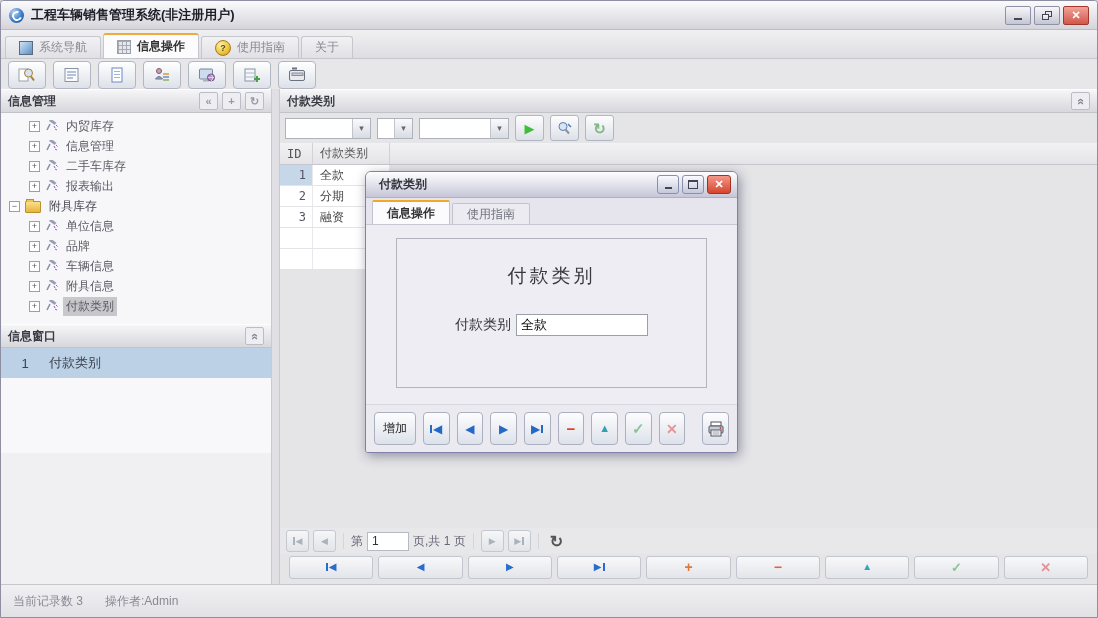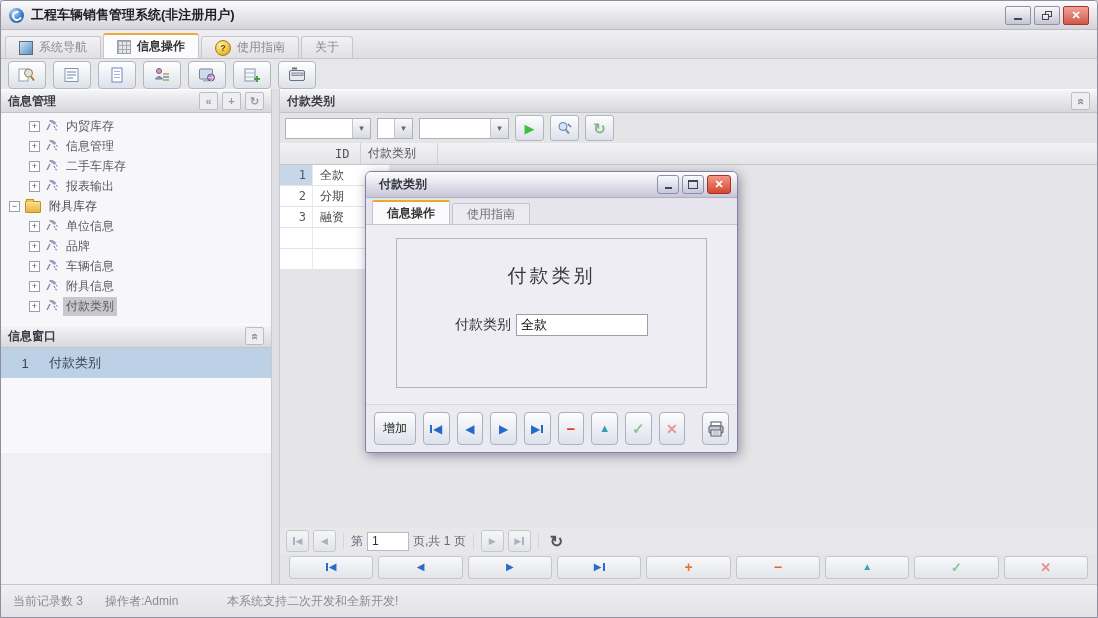--- a/index.html
+++ b/index.html
@@ -87,21 +87,21 @@
   .combo.c1{width:86px}.combo.c2{width:36px}.combo.c3{width:90px}
   .sbtn{width:27px;height:24px;border:1px solid #b2b6c2;border-radius:3px;
         background:linear-gradient(#fdfdfe,#dde1e8);display:flex;align-items:center;justify-content:center;}
   .g{display:inline-flex;align-items:center;line-height:1;}
   .play-g{color:#3dbe3d;font-size:13px;}
   .refresh-g{color:#86b886;font-weight:bold;font-size:15px;}
 
   .grid-header{height:21px;flex:0 0 21px;display:flex;background:linear-gradient(#f2f2f4,#e4e4e8);
         border-bottom:1px solid #c6c6cc;color:#555;}
   .gh-cell{display:flex;align-items:center;padding:0 7px;border-right:1px solid #d2d2d6;box-sizing:border-box;}
-  .gh-id{width:33px;font-family:"DejaVu Sans Mono",monospace;margin-left:48px;}
+  .gh-id{width:33px;font-family:"DejaVu Sans Mono",monospace;}
   .gh-type{width:77px;}
   .gh-rest{flex:1;border-right:none;}
   .grid-body{flex:1;}
   .grid-row{height:21px;display:flex;}
   .cell{background:#fff;border-bottom:1px solid #e4e4e8;border-right:1px solid #e8e8ec;
         display:flex;align-items:center;box-sizing:border-box;}
   .cell.id{width:33px;justify-content:flex-end;padding-right:6px;color:#556;font-family:"DejaVu Sans Mono",monospace;}
   .cell.type{width:77px;padding-left:7px;color:#444;}
   .grid-row.current .cell.id{background:#c6d7e9;}
 
@@ -509,21 +509,20 @@
         <span class="bbtn">
             <span class="g c-pink">✕</span>
           </span>
       </div>
     </div>
   </div>
 
   <div class="statusbar">
     <span class="st1">当前记录数 3</span>
     <span class="st2">操作者:Admin</span>
-    <span>本系统支持二次开发和全新开发!</span>
   </div>
 
   <div class="dialog">
     <div class="dlg-title">
       <span>付款类别</span>
       <span class="dlg-controls">
         <span class="dlg-btn">
             <span class="glyph-min"></span>
           </span>
         <span class="dlg-btn">

